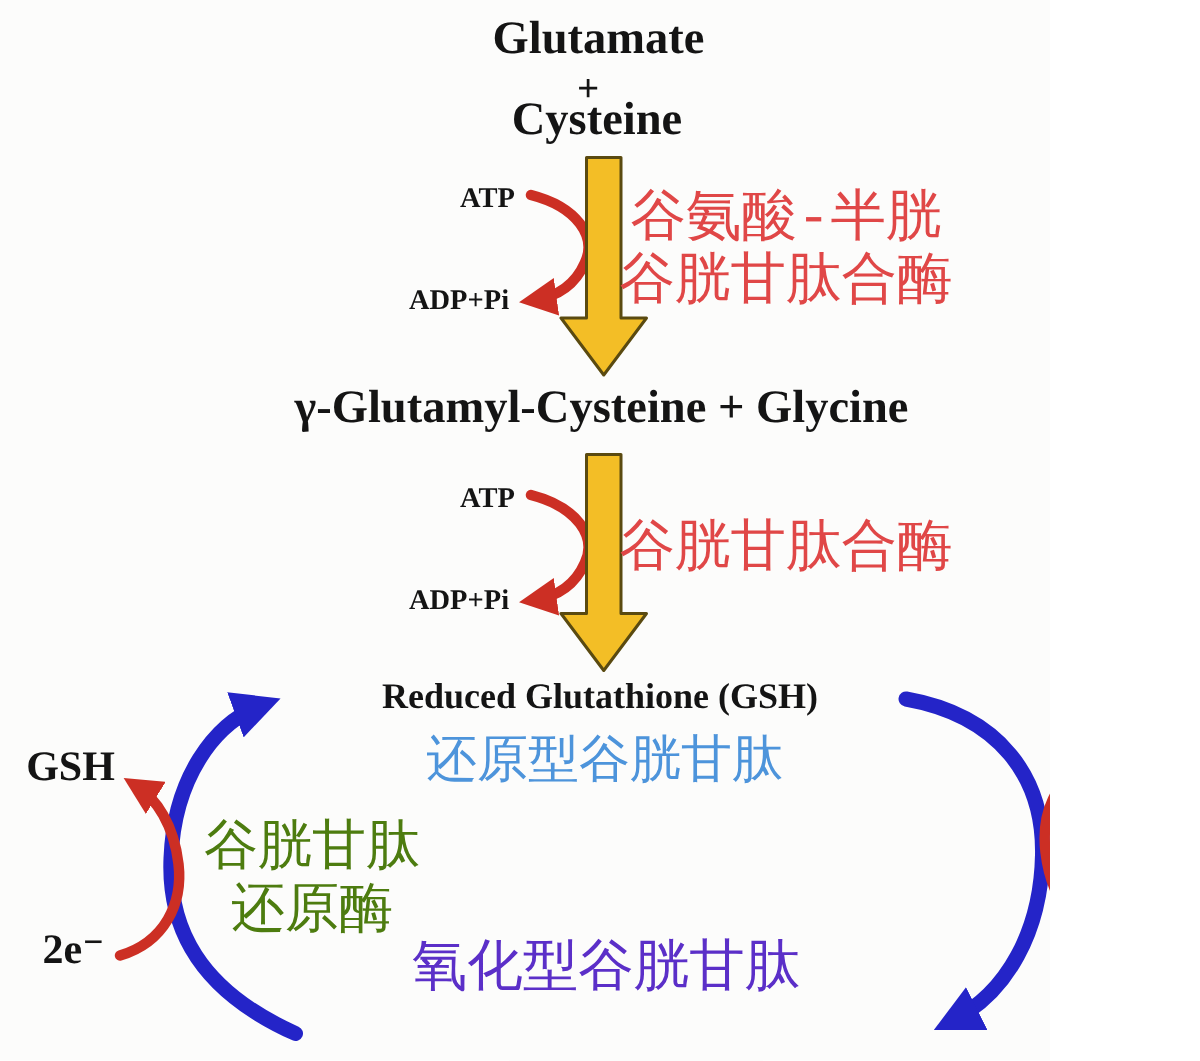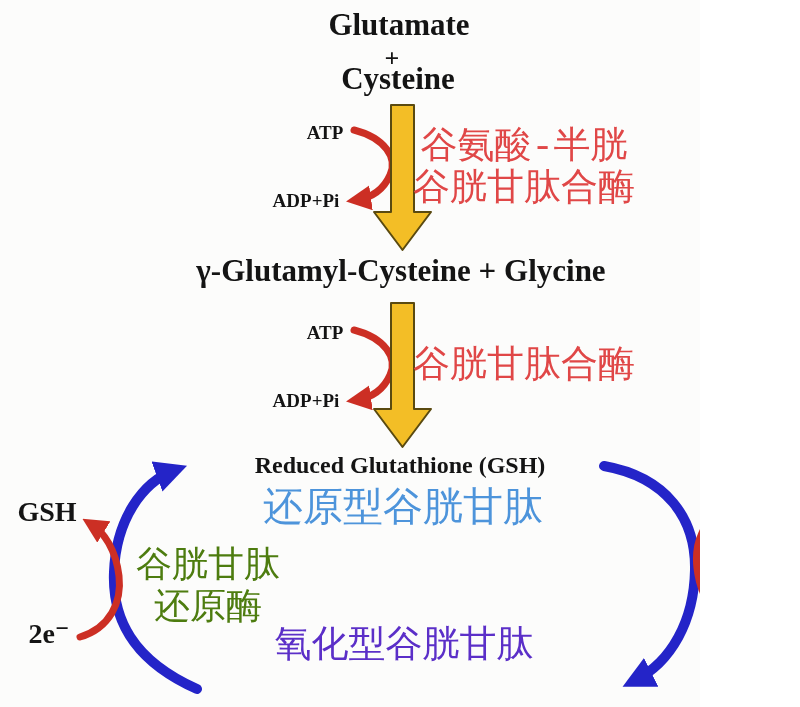--- a/index.html
+++ b/index.html
@@ -15,21 +15,21 @@
   .center{transform:translateX(-50%);text-align:center;}
   .en{font-weight:bold;color:#141414;font-family:"Liberation Serif","DejaVu Serif",serif;}
   .cjk{font-family:"DejaVu Sans","Liberation Sans",sans-serif;font-weight:500;}
   .t-main{font-size:31px;line-height:34px;}
   .t-plus{font-size:26px;line-height:26px;}
   .t-small{font-size:19px;line-height:22px;}
   .t-node{font-size:24px;line-height:32px;}
   .t-side{font-size:28px;line-height:28px;}
   .enzyme-red{color:#e04747;font-size:37px;line-height:42px;}
   .reductase-red{color:#4d7c0f;font-size:36px;line-height:42px;}
-  .gsh-blue{color:#4d94db;font-size:40px;line-height:40px;}
+  .gsh-blue{color:#4d94db;font-size:34px;line-height:40px;}
   .gssg-purple{color:#5b2fc8;font-size:37px;line-height:39px;}
 </style>
 </head>
 <body>
 
 <div class="stage">
 
   <svg class="arrows" width="800" height="707" viewBox="0 0 800 707">
     <defs>
       <marker id="mred" viewBox="0 0 10 10" refX="6" refY="5" markerWidth="3.6" markerHeight="3.6" orient="auto">

